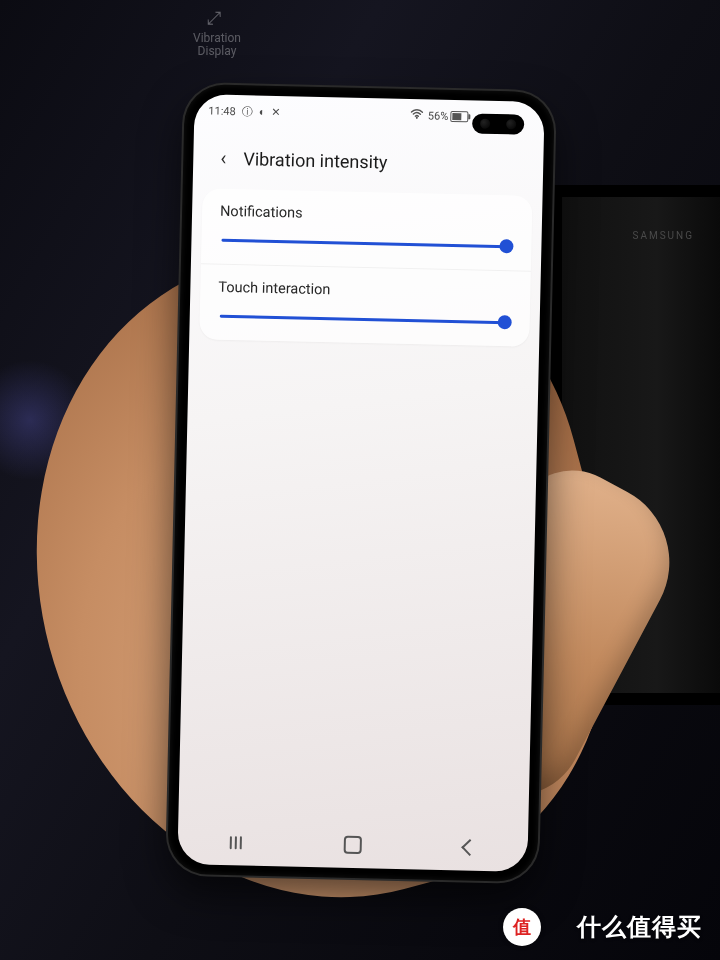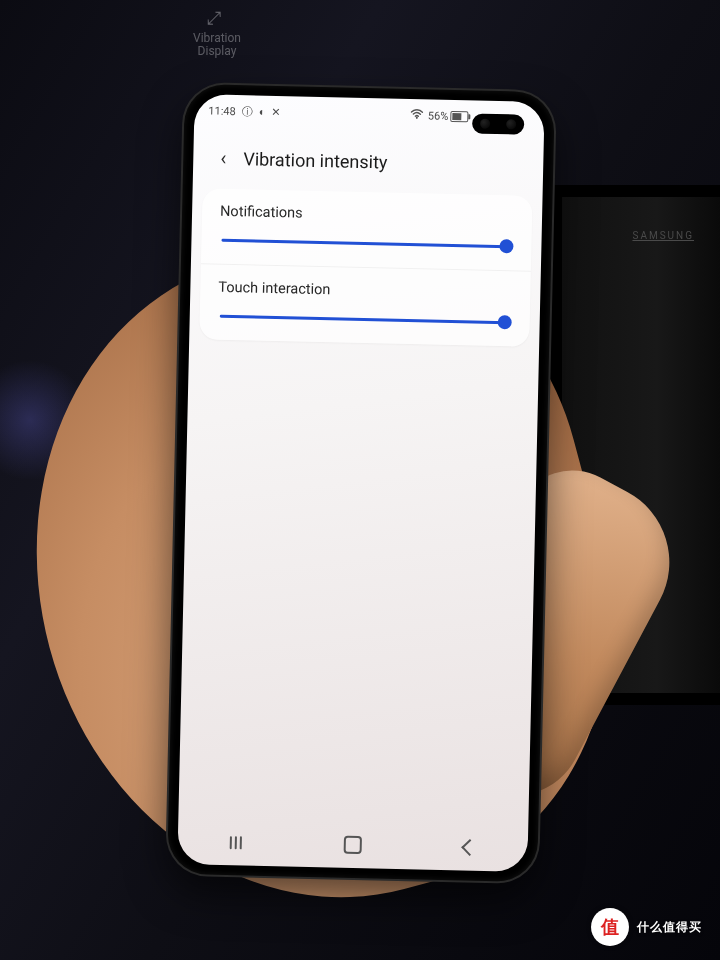--- a/index.html
+++ b/index.html
@@ -52,21 +52,20 @@
     pointer-events: none;
   }
   .tablet-logo {
     position: absolute;
     top: 230px;
     right: 26px;
     font-size: 10px;
     letter-spacing: 2px;
     color: #4a4a4a;
     pointer-events: none;
-    text-decoration: underline;
   }
 
   
   .hand {
     position: absolute;
     top: 250px;
     left: 40px;
     width: 560px;
     height: 650px;
     background: radial-gradient(ellipse at 40% 70%, #d9a57d 0%, #c68d63 45%, #a56d46 80%, rgba(0,0,0,0) 82%);
@@ -331,24 +330,25 @@
     background: #fff;
     color: #d22;
     font-weight: 700;
     font-size: 18px;
     display: flex;
     align-items: center;
     justify-content: center;
     box-shadow: 0 0 4px rgba(0,0,0,0.5);
   }
   .watermark-text {
-    font-size: 12px;
+    font-size: 24px;
     font-weight: 700;
     text-shadow: 0 1px 3px rgba(0,0,0,0.7);
     letter-spacing: 1px;
+    margin-left: 28px;
   }
 </style>
 </head>
 <body>
 
 <div class="booth-sign">
   <span class="sign-icon">⤢</span>
   <span>Vibration</span><br>
   <span>Display</span>
 </div>

